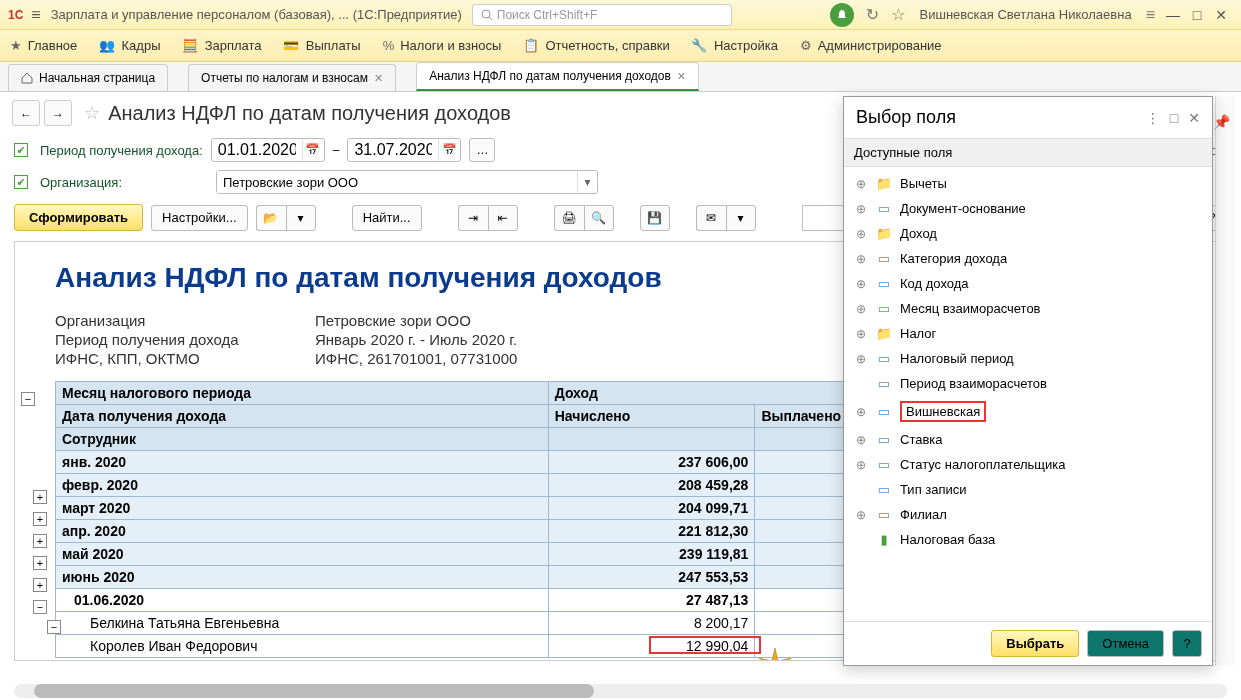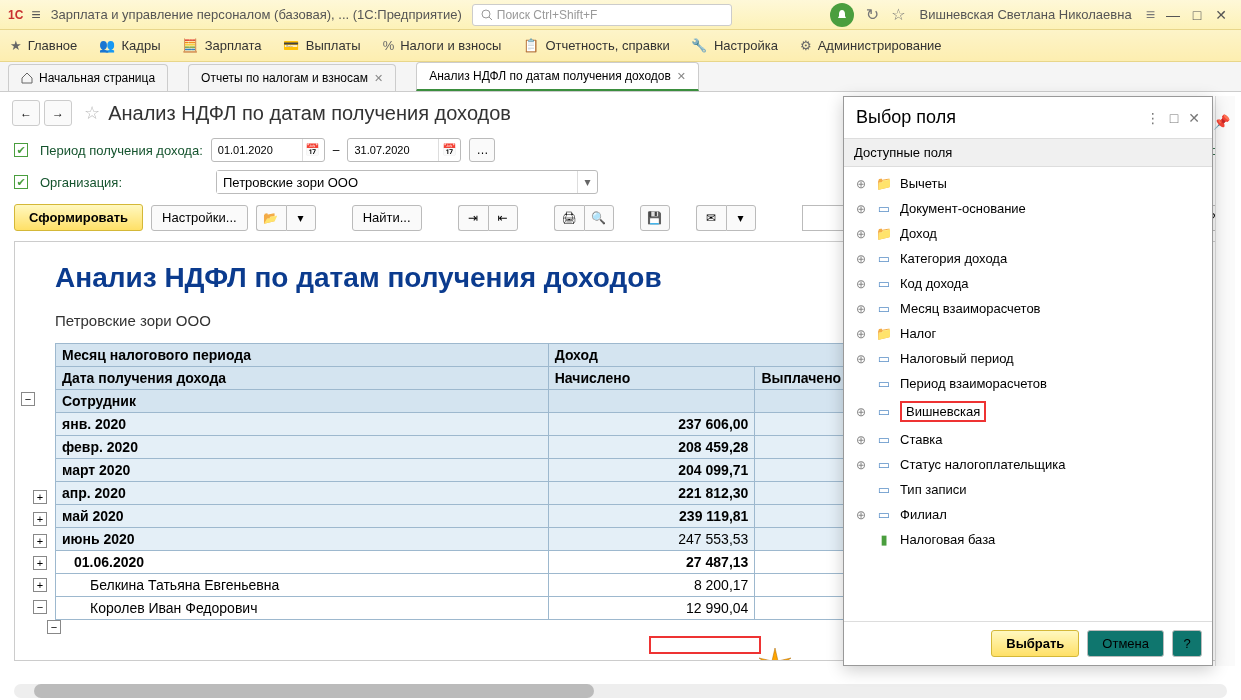--- a/index.html
+++ b/index.html
@@ -34,21 +34,21 @@
 .page-header { display: flex; align-items: center; padding: 8px 12px; }
 .nav-btn { width: 28px; height: 26px; border: 1px solid #ccc; background: #fafafa; border-radius: 3px; display: flex; align-items: center; justify-content: center; margin-right: 4px; cursor: pointer; }
 .star { color: #bbb; font-size: 18px; margin: 0 8px; }
 .page-title { font-size: 20px; color: #333; }
 
 
 .filter-row { display: flex; align-items: center; padding: 4px 14px; gap: 8px; }
 .chk { width: 14px; height: 14px; border: 1px solid #4a9e3e; display: inline-flex; align-items: center; justify-content: center; color: #4a9e3e; font-size: 11px; margin-right: 4px; }
 .filter-label { font-size: 13px; color: #14532d; }
 .date-input { display: flex; align-items: center; border: 1px solid #bbb; border-radius: 3px; height: 24px; background: #fff; }
-.date-input input { border: none; width: 90px; padding: 0 6px; font-size: 11px; outline: none; }
+.date-input input { border: none; width: 90px; padding: 0 6px; font-size: 16px; outline: none; }
 .date-input .cal { width: 22px; height: 22px; border-left: 1px solid #ddd; display: flex; align-items: center; justify-content: center; color: #666; cursor: pointer; }
 .dots-btn { width: 26px; height: 24px; border: 1px solid #bbb; border-radius: 3px; background: #fafafa; display: flex; align-items: center; justify-content: center; cursor: pointer; }
 .filter-spacer { flex: 1; }
 .chk-empty { width: 14px; height: 14px; border: 1px solid #aaa; margin-right: 6px; }
 .combo { display: flex; border: 1px solid #bbb; height: 24px; background: #fff; border-radius: 3px; }
 .combo input { border: none; width: 360px; padding: 0 6px; font-size: 13px; outline: none; }
 .combo .dd { width: 20px; border-left: 1px solid #ddd; display: flex; align-items: center; justify-content: center; color: #666; cursor: pointer; }
 
 
 .toolbar { display: flex; align-items: center; padding: 6px 14px; gap: 8px; }
@@ -256,21 +256,30 @@
   <div style="width:30px"></div>
   <div class="sum-box">-303,71</div>
   <div class="icon-btn help-btn" style="margin-left:auto">?</div>
 </div>
 
 <div class="report-area">
   <div class="report-inner">
     <div class="report-title">Анализ НДФЛ по датам получения доходов</div>
     <div class="report-params">
       <div class="row">
+          <div class="lbl">Организация</div>
           <div class="val">Петровские зори ООО</div>
+        </div>
+      <div class="row">
+          <div class="lbl">Период получения дохода</div>
+          <div class="val">Январь 2020 г. - Июль 2020 г.</div>
+        </div>
+      <div class="row">
+          <div class="lbl">ИФНС, КПП, ОКТМО</div>
+          <div class="val">ИФНС, 261701001, 07731000</div>
         </div>
     </div>
     <table class="data-table">
       <tbody>
           <tr>
         <th style="width:310px">Месяц налогового периода</th>
         <th colspan="3">Доход</th>
         <th style="width:30px">На</th>
       </tr>
       <tr>
@@ -319,21 +328,21 @@
           </tr>
           <tr class="group-row">
             <td style="font-weight: bold;">май 2020</td>
             <td class="num" style="font-weight: bold;">239 119,81</td>
             <td class="num" style="font-weight: bold;">239 119,81</td>
             <td class="num" style="font-weight: bold;"></td>
             <td></td>
           </tr>
           <tr class="group-row">
             <td style="font-weight: bold;">июнь 2020</td>
-            <td class="num" style="font-weight: normal; text-align: right;">247 553,53</td>
+            <td class="num" style="font-weight: bold; text-align: right;">247 553,53</td>
             <td class="num" style="font-weight: bold;">130 991,97</td>
             <td class="num" style="font-weight: bold;">116 561,56</td>
             <td></td>
           </tr>
           <tr>
             <td class="detail" style="font-weight: bold;">01.06.2020</td>
             <td class="num" style="font-weight: bold;">27 487,13</td>
             <td class="num" style="font-weight: bold;">27 790,84</td>
             <td class="num neg" style="font-weight: bold;">-303,71</td>
             <td></td>

